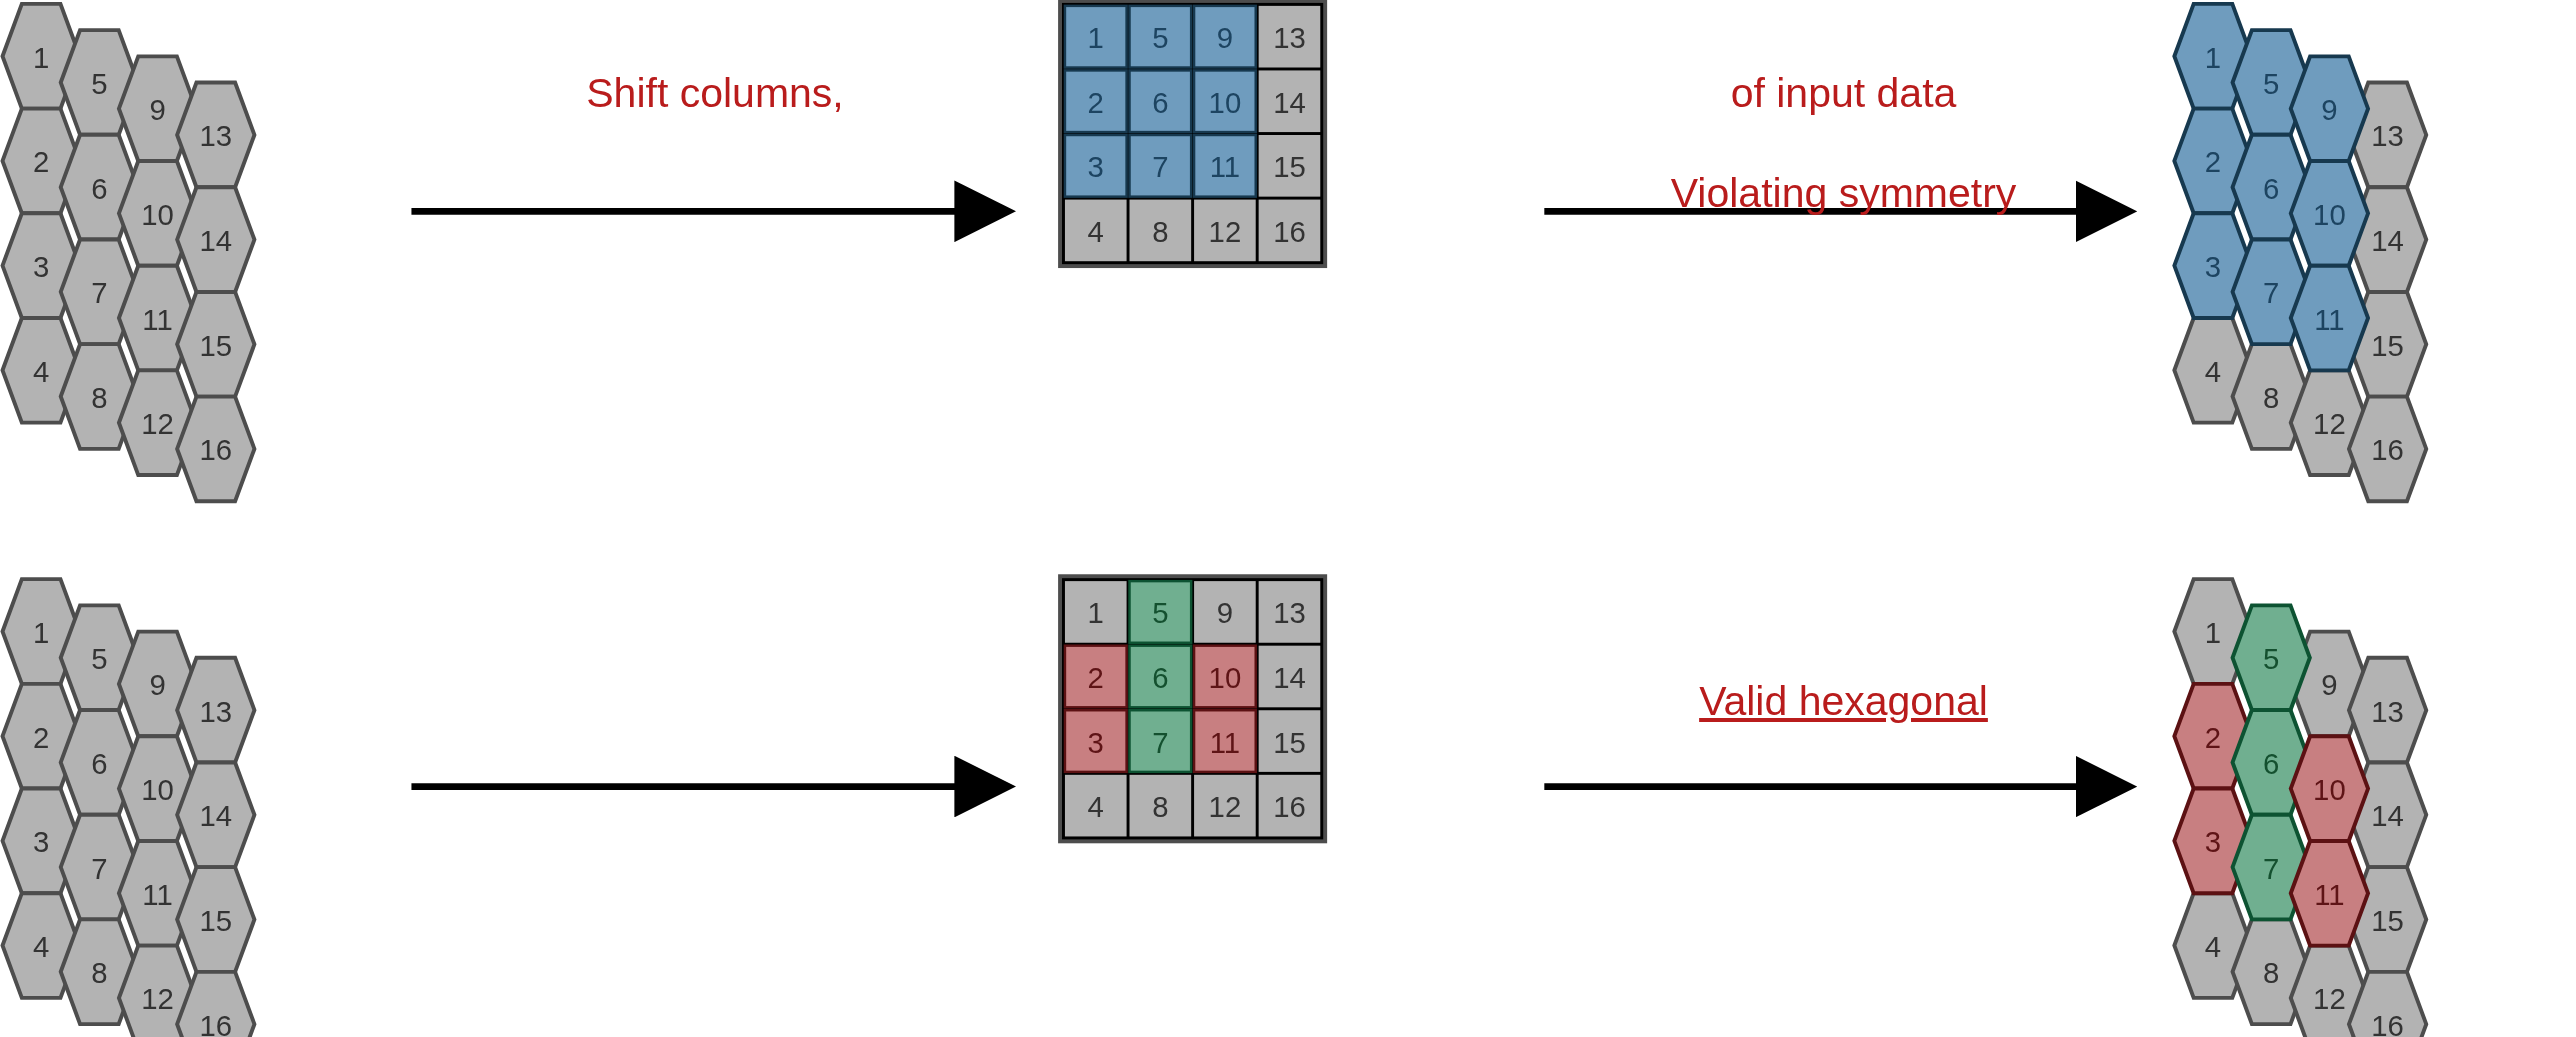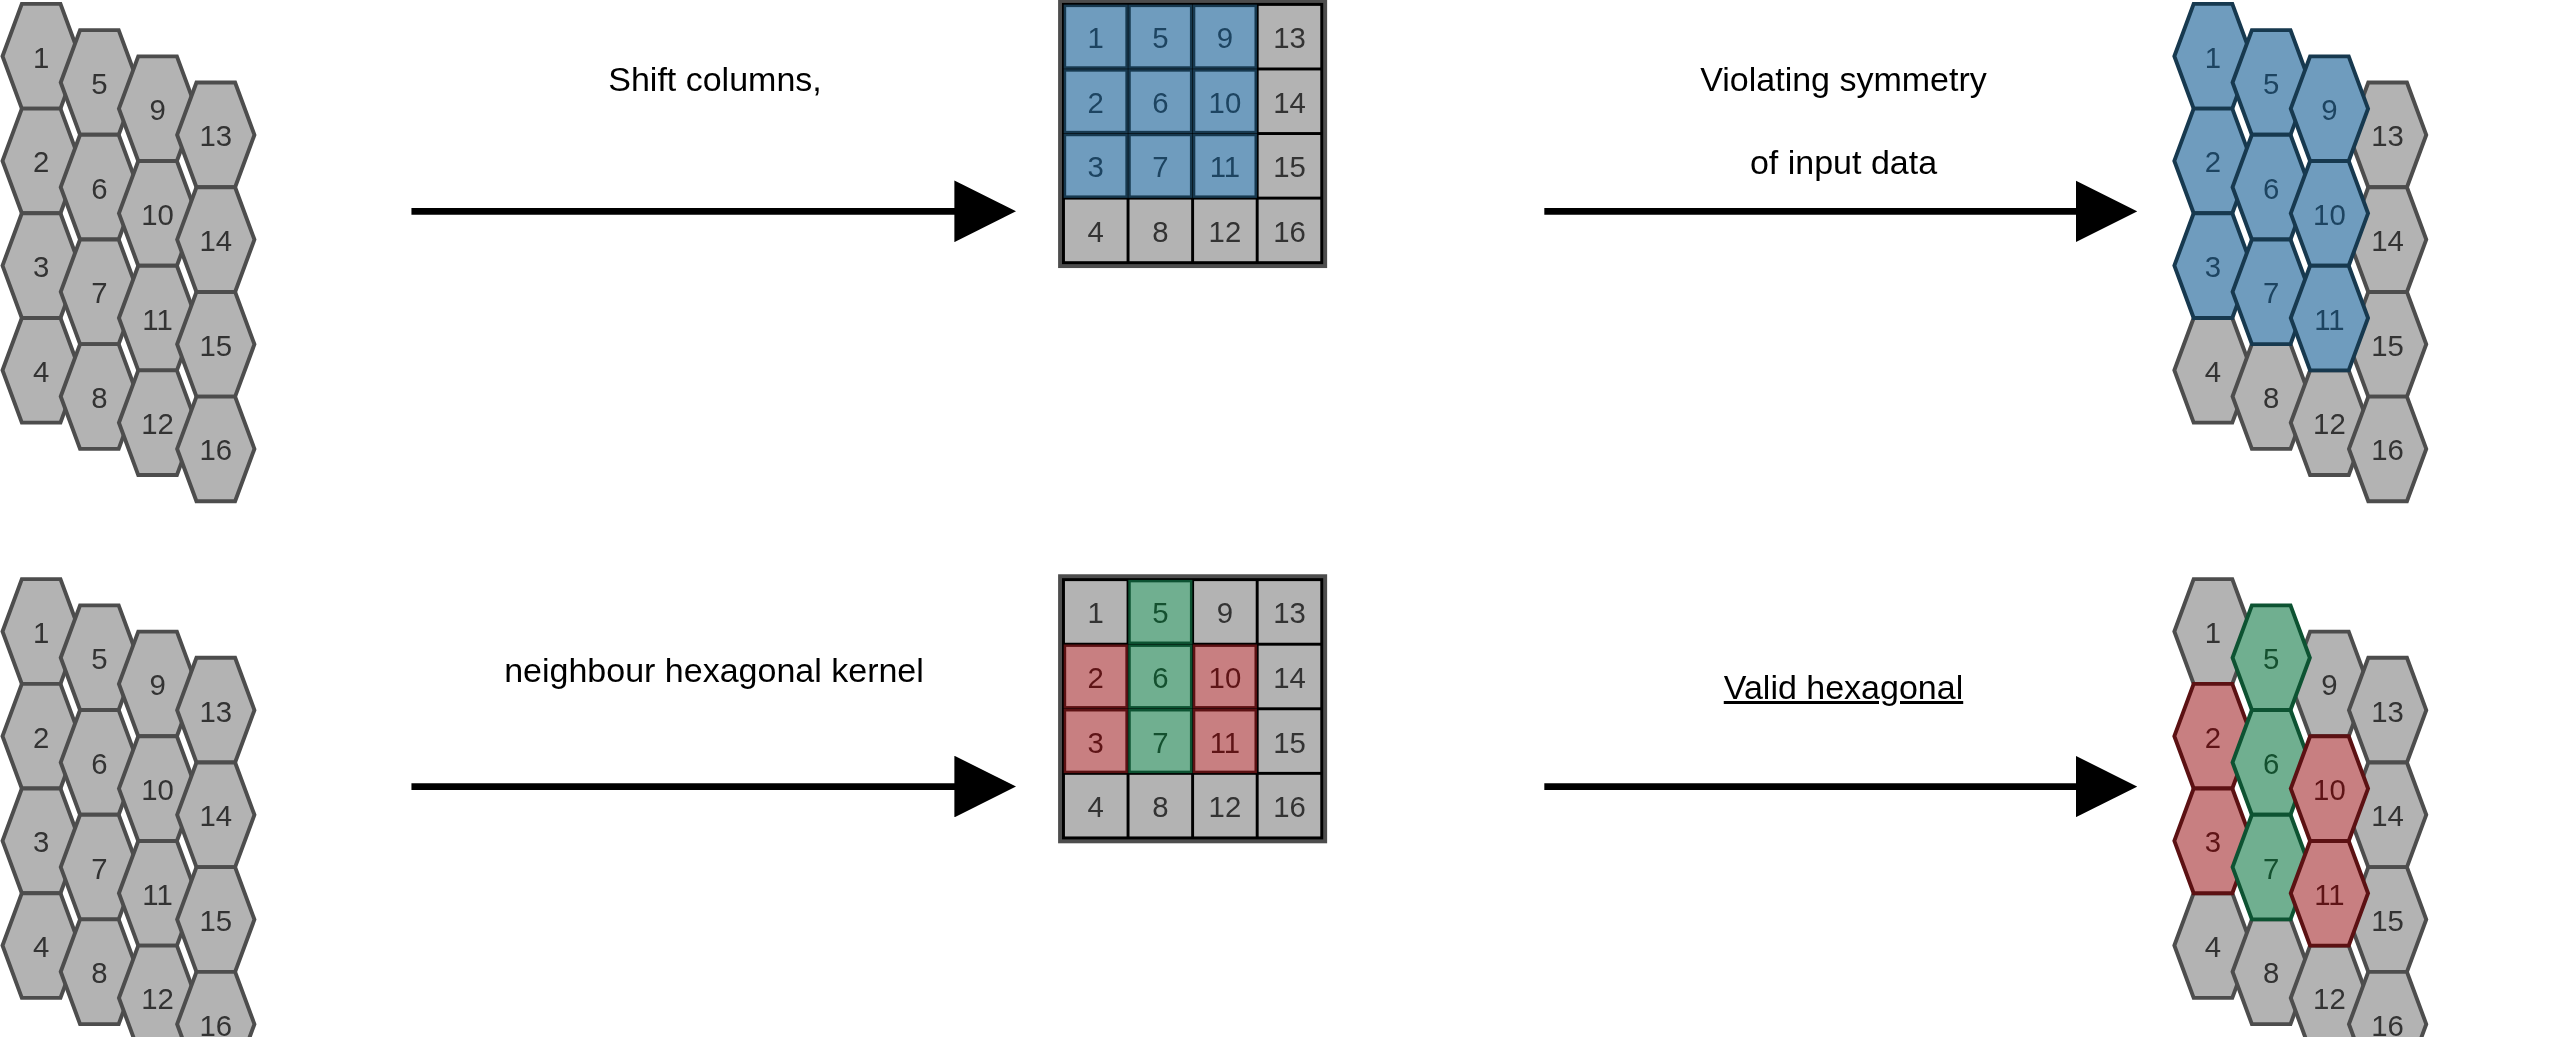--- a/index.html
+++ b/index.html
@@ -27,23 +27,23 @@
   }
   .hex-label, .cell-label {
     font-family: "Liberation Sans", sans-serif;
     text-anchor: middle;
     dominant-baseline: central;
   }
   .caption {
     position: absolute;
     text-align: center;
     font-family: "Liberation Sans", sans-serif;
-    font-size: 34px;
+    font-size: 41px;
     line-height: 1.22;
-    color: #000000;
+    color: #b91c1c;
     white-space: pre-line;
   }
   .caption .mathsym {
     font-family: "Liberation Serif", serif;
   }
 </style>
 </head>
 <body>
 
 <div id="stage">
@@ -276,26 +276,25 @@
           <line x1="1578" y1="804" x2="2170" y2="804" stroke="#000000" stroke-width="7" marker-end="url(#arrowhead)"></line>
         </g>
       </g>
   </svg>
 
   <div class="caption" style="left:431px; top:17.6px; width:568px;">
     <div>Shift columns,</div>
   </div>
 
   <div class="caption" style="left:1544px; top:17.6px; width:599px;">
+    <div>of input data</div>
     <div>Violating symmetry</div>
-    <div>of input data</div>
   </div>
 
   <div class="caption" style="left:391px; top:609px; width:646px;">
-    <div>neighbour hexagonal kernel</div>
   </div>
 
   <div class="caption" style="left:1544px; top:626px; width:599px;text-decoration:underline;">
     <div>Valid hexagonal</div>
   </div>
 
 </div>
 
 
 </body></html>

